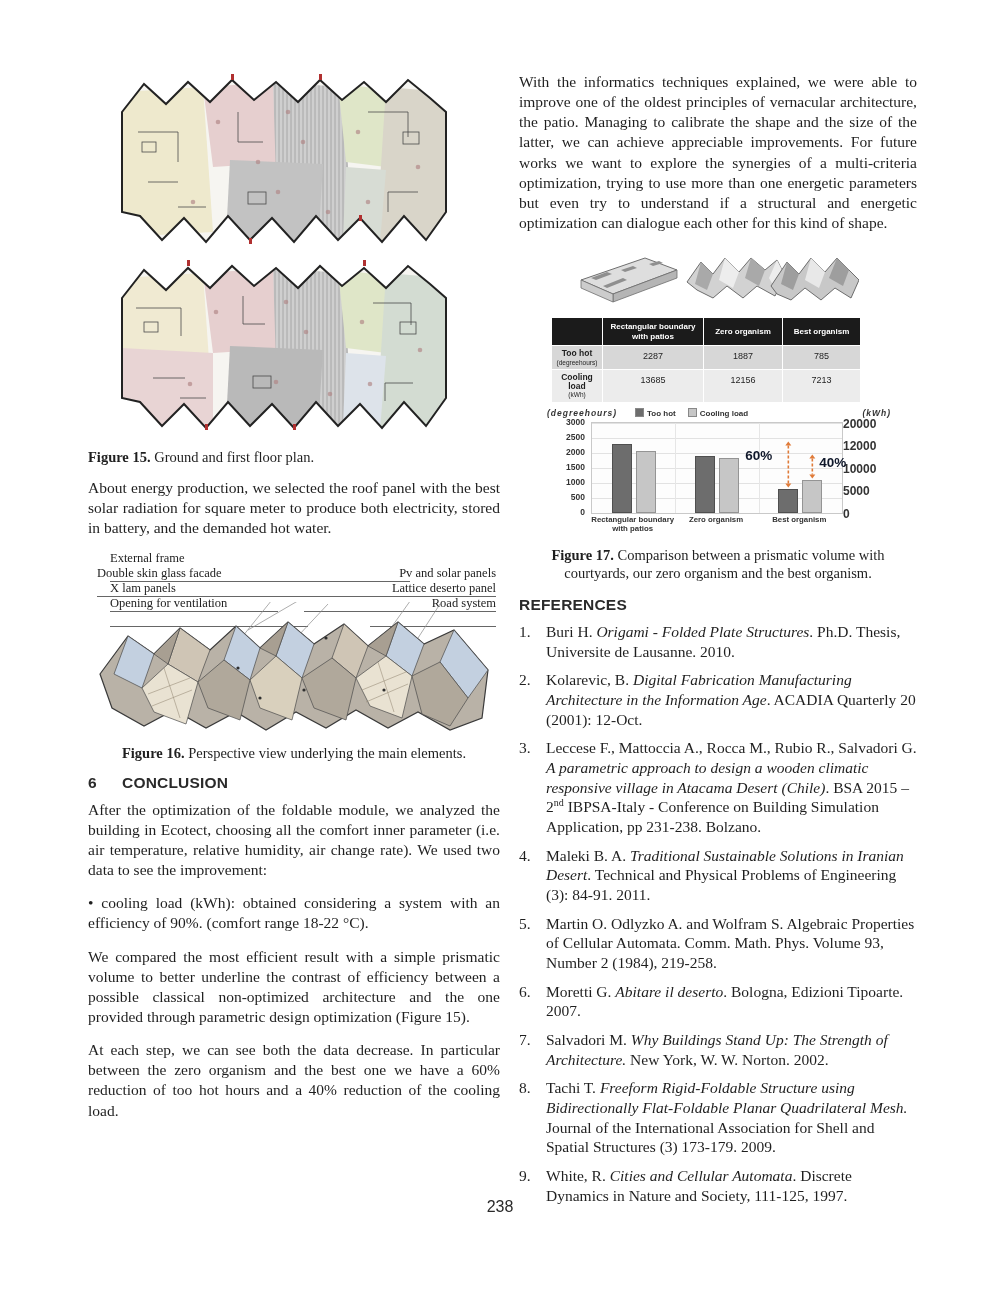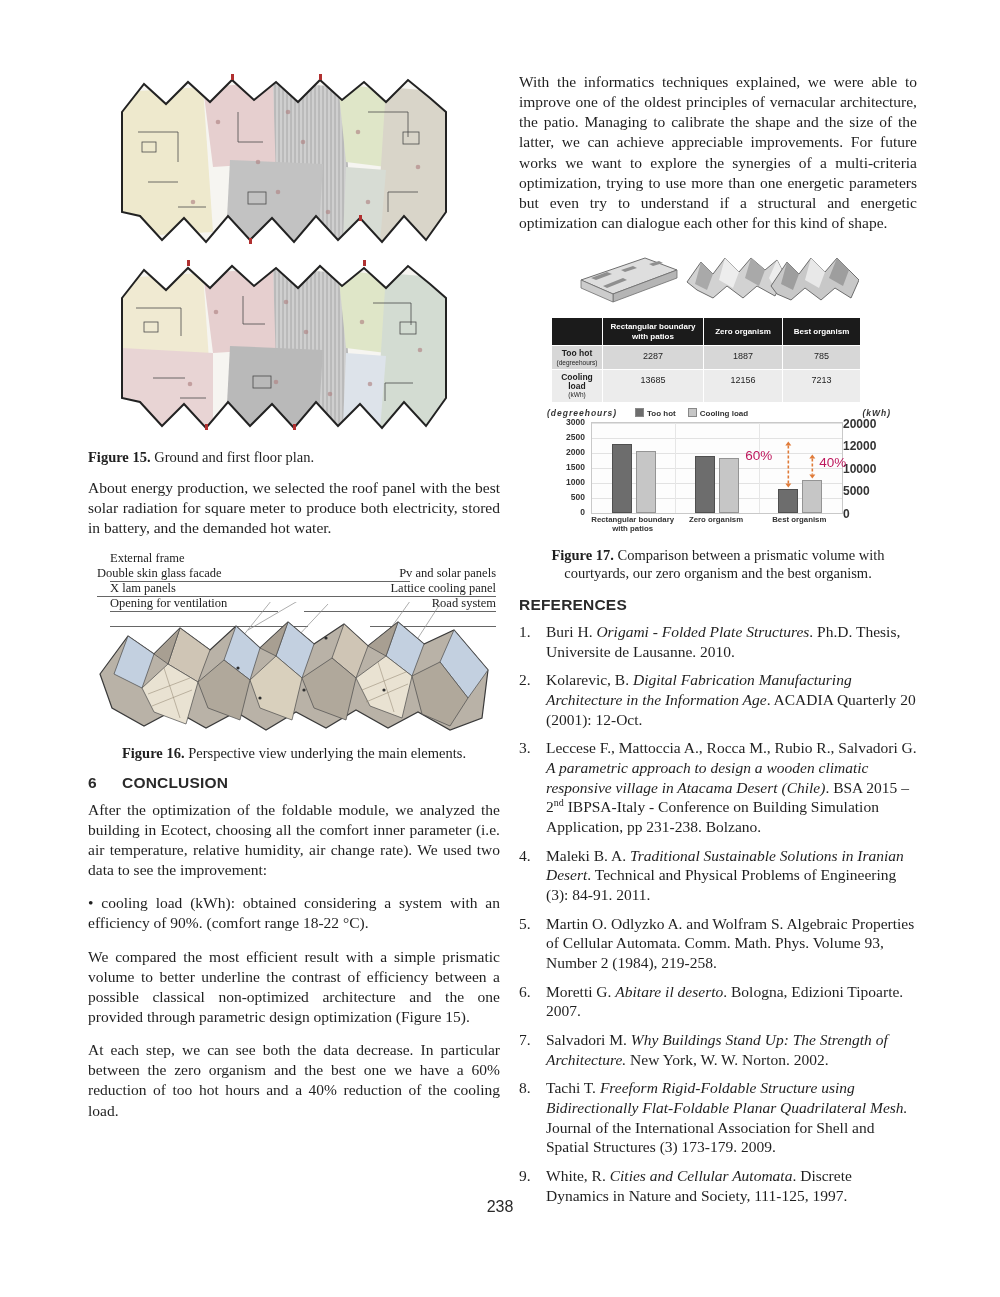--- a/index.html
+++ b/index.html
@@ -47,21 +47,21 @@
   .chart-plot{position:absolute;left:44px;top:14px;width:250px;height:90px;
               border:1px solid #c9c9c9;background:#fdfdfd;}
   .gline{position:absolute;left:0;width:100%;height:1px;background:#e2e2e2;}
   .vsep{position:absolute;top:0;width:1px;height:100%;background:#e6e6e6;}
   .bar{position:absolute;bottom:0;}
   .ytl{position:absolute;font-size:8.5px;font-weight:bold;color:#333;width:38px;
        text-align:right;left:0;}
   .ytr{position:absolute;font-size:12px;font-weight:bold;color:#333;left:296px;width:42px;}
   .xcat{position:absolute;top:108px;font-size:7.8px;font-weight:bold;color:#333;
         text-align:center;line-height:1.15;}
-  .ann-label{position:absolute;font-size:13.5px;font-weight:normal;color:#be185d;
+  .ann-label{position:absolute;font-size:13.5px;font-weight:bold;color:#0f172a;
              font-family:"Liberation Sans",sans-serif;}
   
   .ref-item{display:flex;margin:0 0 9px 0;font-size:15.5px;line-height:1.27;}
   .ref-num{flex:0 0 27px;}
   .ref-text{flex:1;text-align:left;}
   .ref-text .it{font-style:italic;}
   .ref-text sup{font-size:10px;}
   .pageno{position:absolute;left:0;right:0;top:1198px;text-align:center;
           font-family:"Liberation Sans",sans-serif;font-size:16px;color:#2a2a2a;}
 </style>
@@ -176,21 +176,21 @@
 
     <p class="body">About energy production, we selected the roof panel with the best solar radiation for square meter to produce both electricity, stored in battery, and the demanded hot water.</p>
 
     
     <div class="fig16">
       <span class="f16lab" style="top:0;left:22px;width:300px">External frame</span>
       <span class="f16lab" style="top:15px;left:9px;width:232px">Double skin glass facade</span>
       <span class="f16lab" style="top:30px;left:22px;width:168px">X lam panels</span>
       <span class="f16lab" style="top:45px;left:22px;width:198px">Opening for ventilation</span>
       <span class="f16lab r" style="top:15px;right:4px;width:178px">Pv and solar panels</span>
-      <span class="f16lab r" style="top:30px;right:4px;width:192px">Lattice cooling panel</span>
+      <span class="f16lab r" style="top:30px;right:4px;width:192px">Lattice deserto panel</span>
       <span class="f16lab r" style="top:45px;right:4px;width:126px">Road system</span>
 
       <svg width="412" height="138" viewBox="0 0 412 138">
         <g stroke="#8a8a8a" stroke-width="0.7">
           <line x1="256" y1="-28" x2="160" y2="28"></line>
             <line x1="192" y1="-12" x2="150" y2="40"></line>
           <line x1="240" y1="2" x2="210" y2="34"></line>
             <line x1="330" y1="-12" x2="300" y2="30"></line>
           <line x1="352" y1="2" x2="330" y2="36"></line>
         </g>

